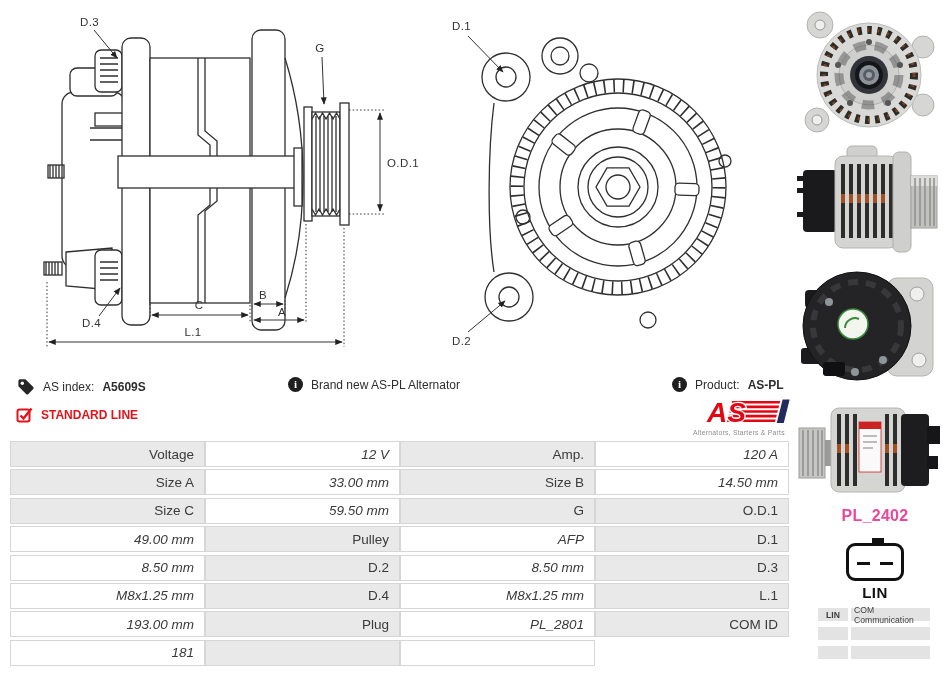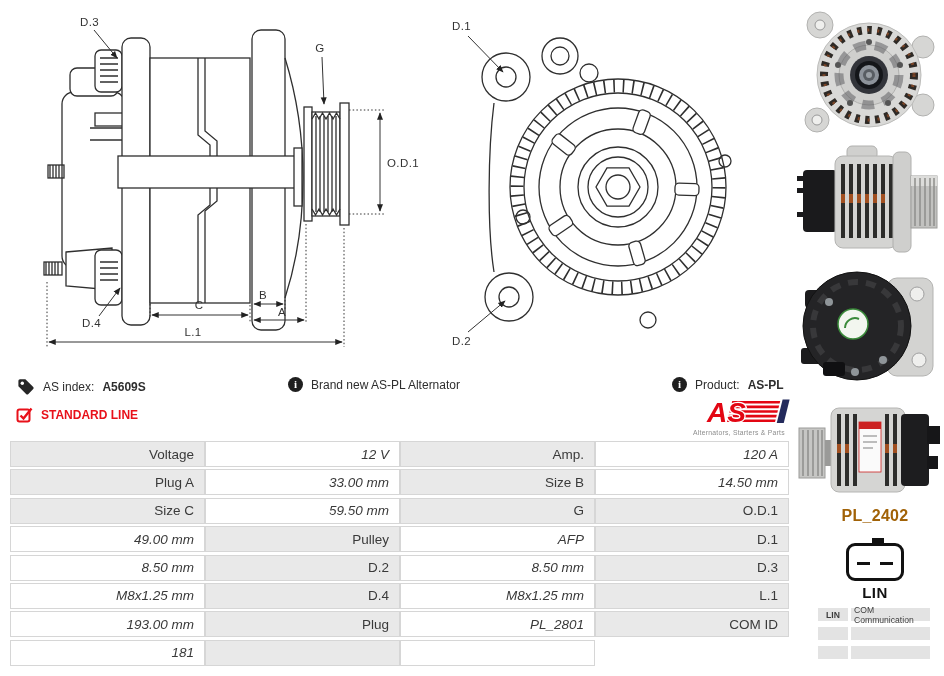--- a/index.html
+++ b/index.html
@@ -35,21 +35,21 @@
   
   .spec-table{position:absolute;left:10px;top:441px;width:779px;display:grid;
     grid-template-columns:195px 195px 195px 194px;grid-auto-rows:26px;row-gap:2.4px;}
   .cell{border:1px solid var(--cell-border);font-size:13.5px;display:flex;align-items:center;
     justify-content:flex-end;padding-right:10px;color:#3a3a3a;}
   .cell.lbl{background:var(--cell-gray);}
   .cell.val{background:#fff;font-style:italic;}
 
   
   .pl-code{position:absolute;left:815px;top:507px;width:120px;text-align:center;
-    font-size:16px;font-weight:bold;color:#a16207;letter-spacing:.3px;}
+    font-size:16px;font-weight:bold;color:#ec4899;letter-spacing:.3px;}
   .plug-icon{position:absolute;left:846px;top:543px;width:58px;height:38px;border:3px solid #111;border-radius:9px;}
   .plug-tab{position:absolute;left:23px;top:-8px;width:12px;height:6px;background:#111;}
   .plug-pin{position:absolute;top:16px;width:13px;height:3px;background:#111;}
   .plug-pin.p1{left:8px;} .plug-pin.p2{right:8px;}
   .plug-type{position:absolute;left:815px;top:584px;width:120px;text-align:center;
     font-size:15px;font-weight:bold;color:#111;letter-spacing:.5px;}
   .com-table{position:absolute;left:818px;top:608px;width:112px;display:grid;
     grid-template-columns:30px 79px;column-gap:3px;row-gap:6px;font-size:8.6px;color:#3c3c3c;}
   .com-cell{background:#e3e3e3;height:13px;display:flex;align-items:center;padding:0 3px;}
   .com-cell.hdr1{font-weight:bold;justify-content:center;}
@@ -310,21 +310,21 @@
     </svg>
     <div class="logo-tagline">Alternators, Starters &amp; Parts</div>
   </div>
 
   <div class="spec-table">
     <div class="cell lbl">Voltage</div>
     <div class="cell val">12 V</div>
     <div class="cell lbl">Amp.</div>
     <div class="cell val">120 A</div>
 
-    <div class="cell lbl">Plug A</div>
+    <div class="cell lbl">Size A</div>
     <div class="cell val">33.00 mm</div>
     <div class="cell lbl">Size B</div>
     <div class="cell val">14.50 mm</div>
 
     <div class="cell lbl">Size C</div>
     <div class="cell val">59.50 mm</div>
     <div class="cell lbl">G</div>
 
     <div class="cell lbl">O.D.1</div>
     <div class="cell val">49.00 mm</div>

